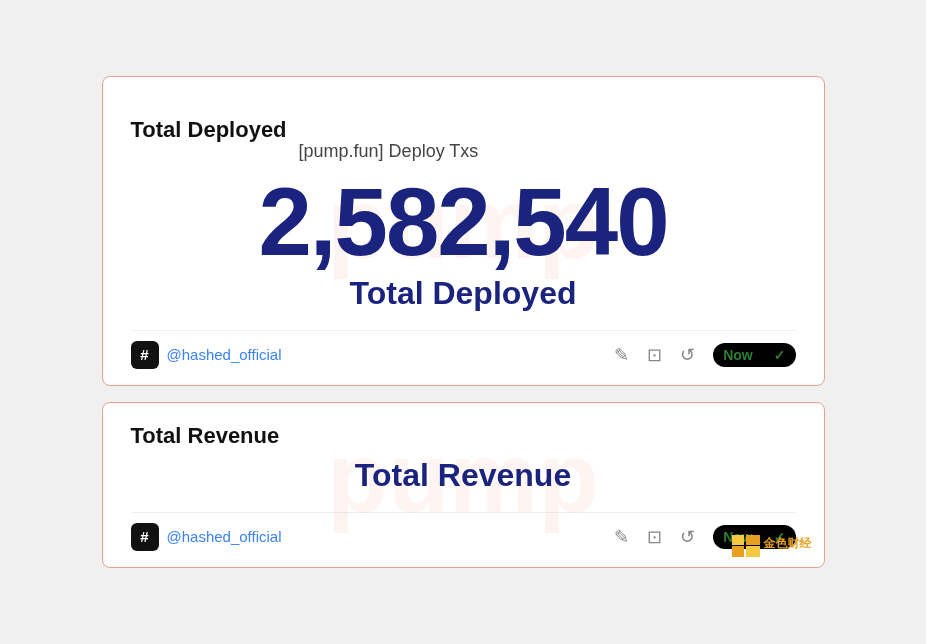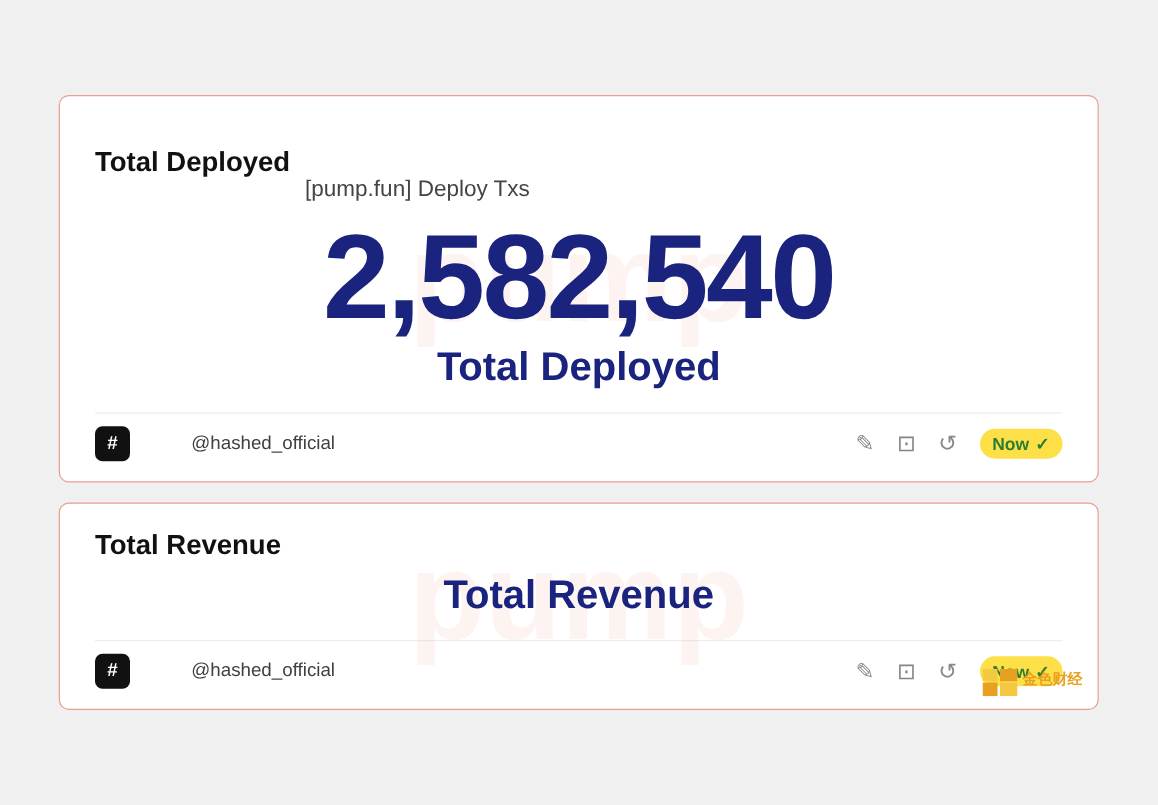--- a/index.html
+++ b/index.html
@@ -12,21 +12,21 @@
       justify-content: center;
       min-height: 644px;
       padding: 16px;
       gap: 16px;
     }
 
     .card {
       background: #fff;
       border: 1.5px solid #e8a090;
       border-radius: 8px;
-      width: 832px;
+      width: 723px;
       padding: 20px 28px 16px 28px;
       position: relative;
       overflow: hidden;
     }
 
     .card-header {
       display: flex;
       align-items: center;
       gap: 12px;
       margin-bottom: 8px;
@@ -104,46 +104,45 @@
       align-items: center;
       justify-content: center;
       color: #fff;
       font-size: 15px;
       font-weight: 700;
       flex-shrink: 0;
     }
 
     .username {
       font-size: 15px;
-      color: #404040;
-      margin-left: 41px;
+      color: #3b82f6;
     }
 
     .footer-right {
       display: flex;
       align-items: center;
       gap: 18px;
     }
 
     .footer-icon {
       font-size: 18px;
       color: #888;
       cursor: pointer;
     }
 
     .now-badge {
-      background: #fde047;
+      background: #000000;
       color: #2e7d32;
       font-size: 14px;
       font-weight: 600;
       padding: 4px 10px;
       border-radius: 20px;
       display: flex;
       align-items: center;
-      gap: 5px;
+      gap: 21px;
     }
 
     .now-check {
       color: #2e7d32;
       font-size: 14px;
     }
 
     .brand-watermark {
       position: absolute;
       bottom: 10px;

